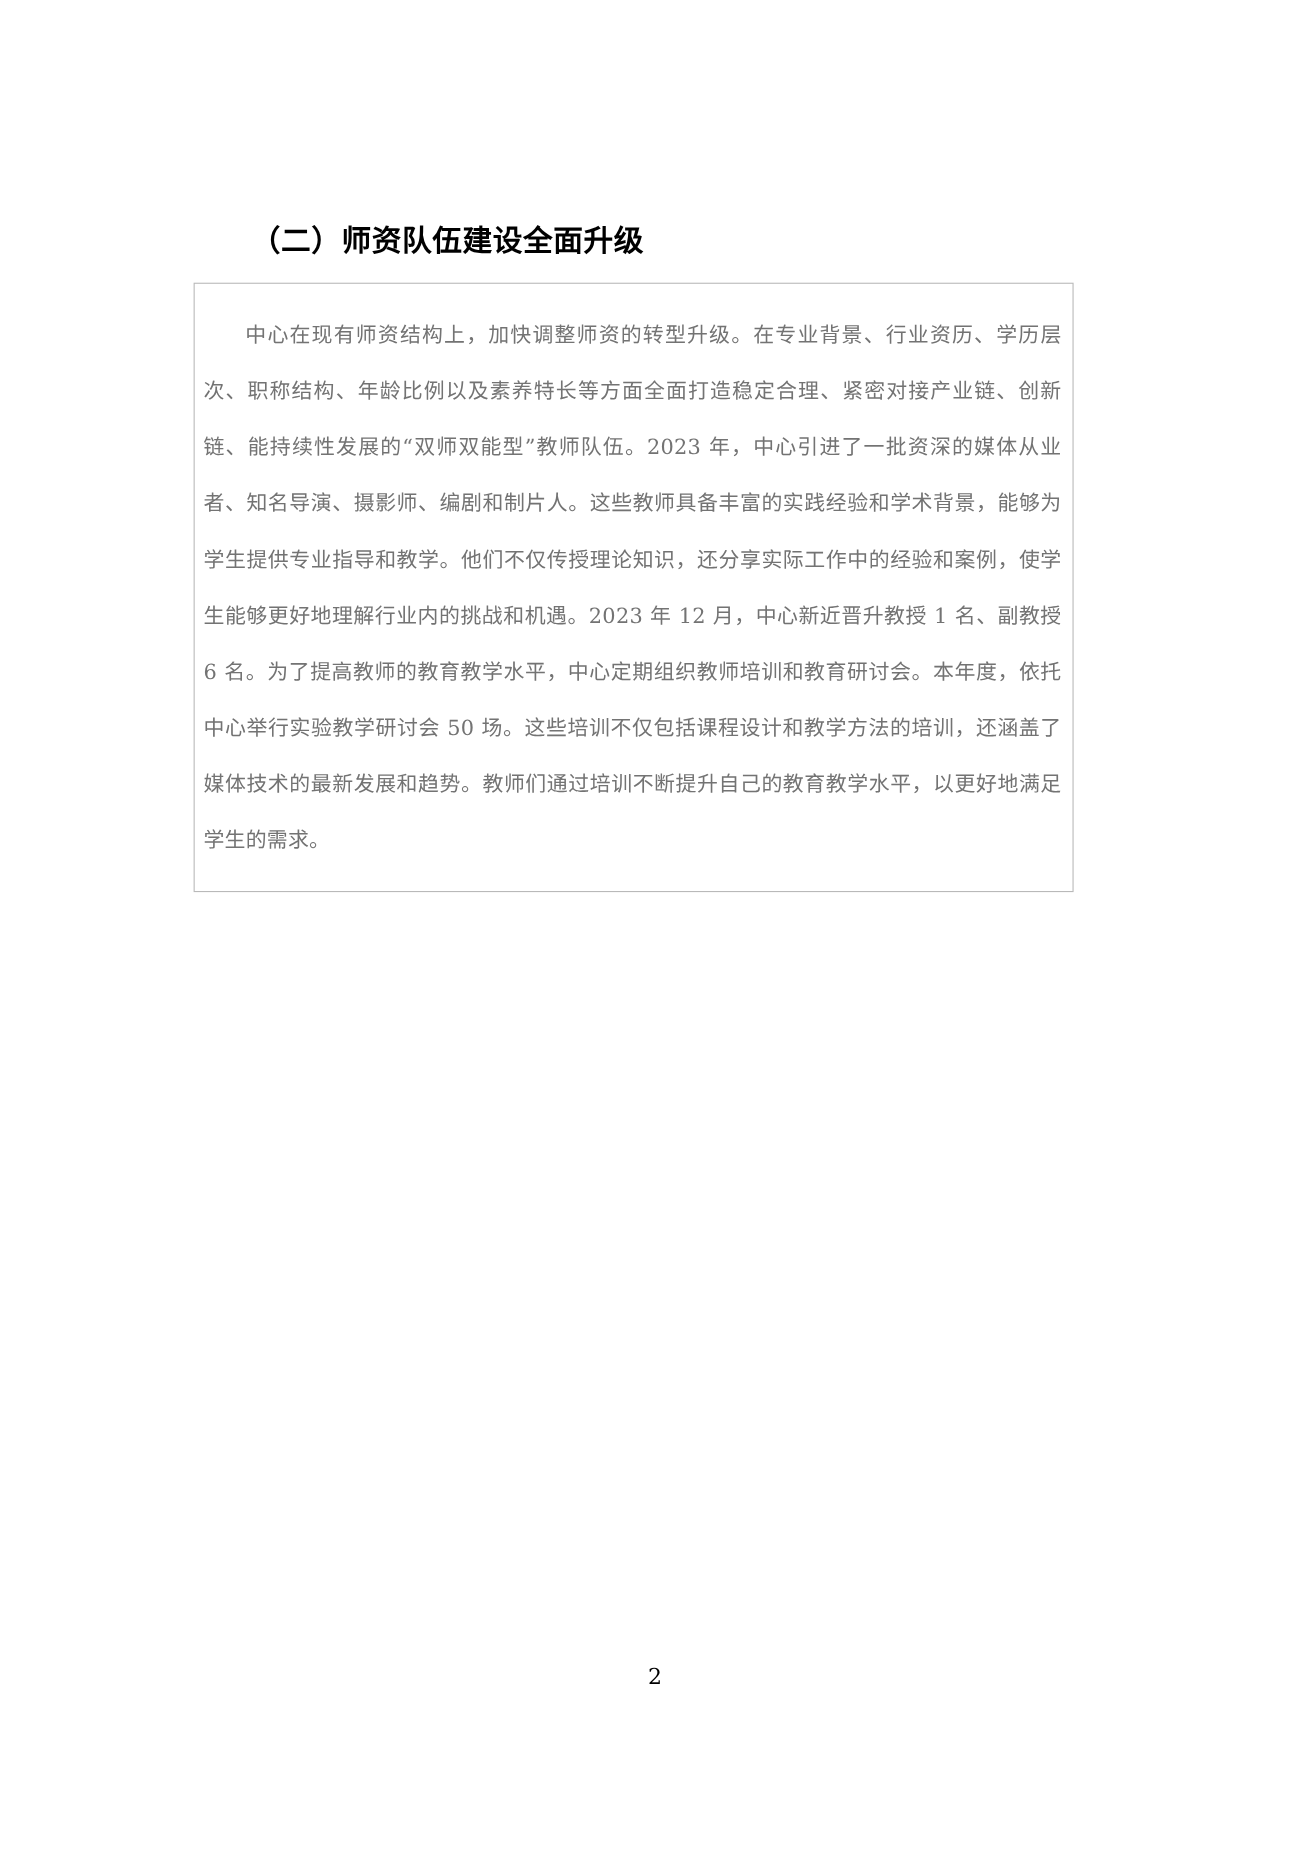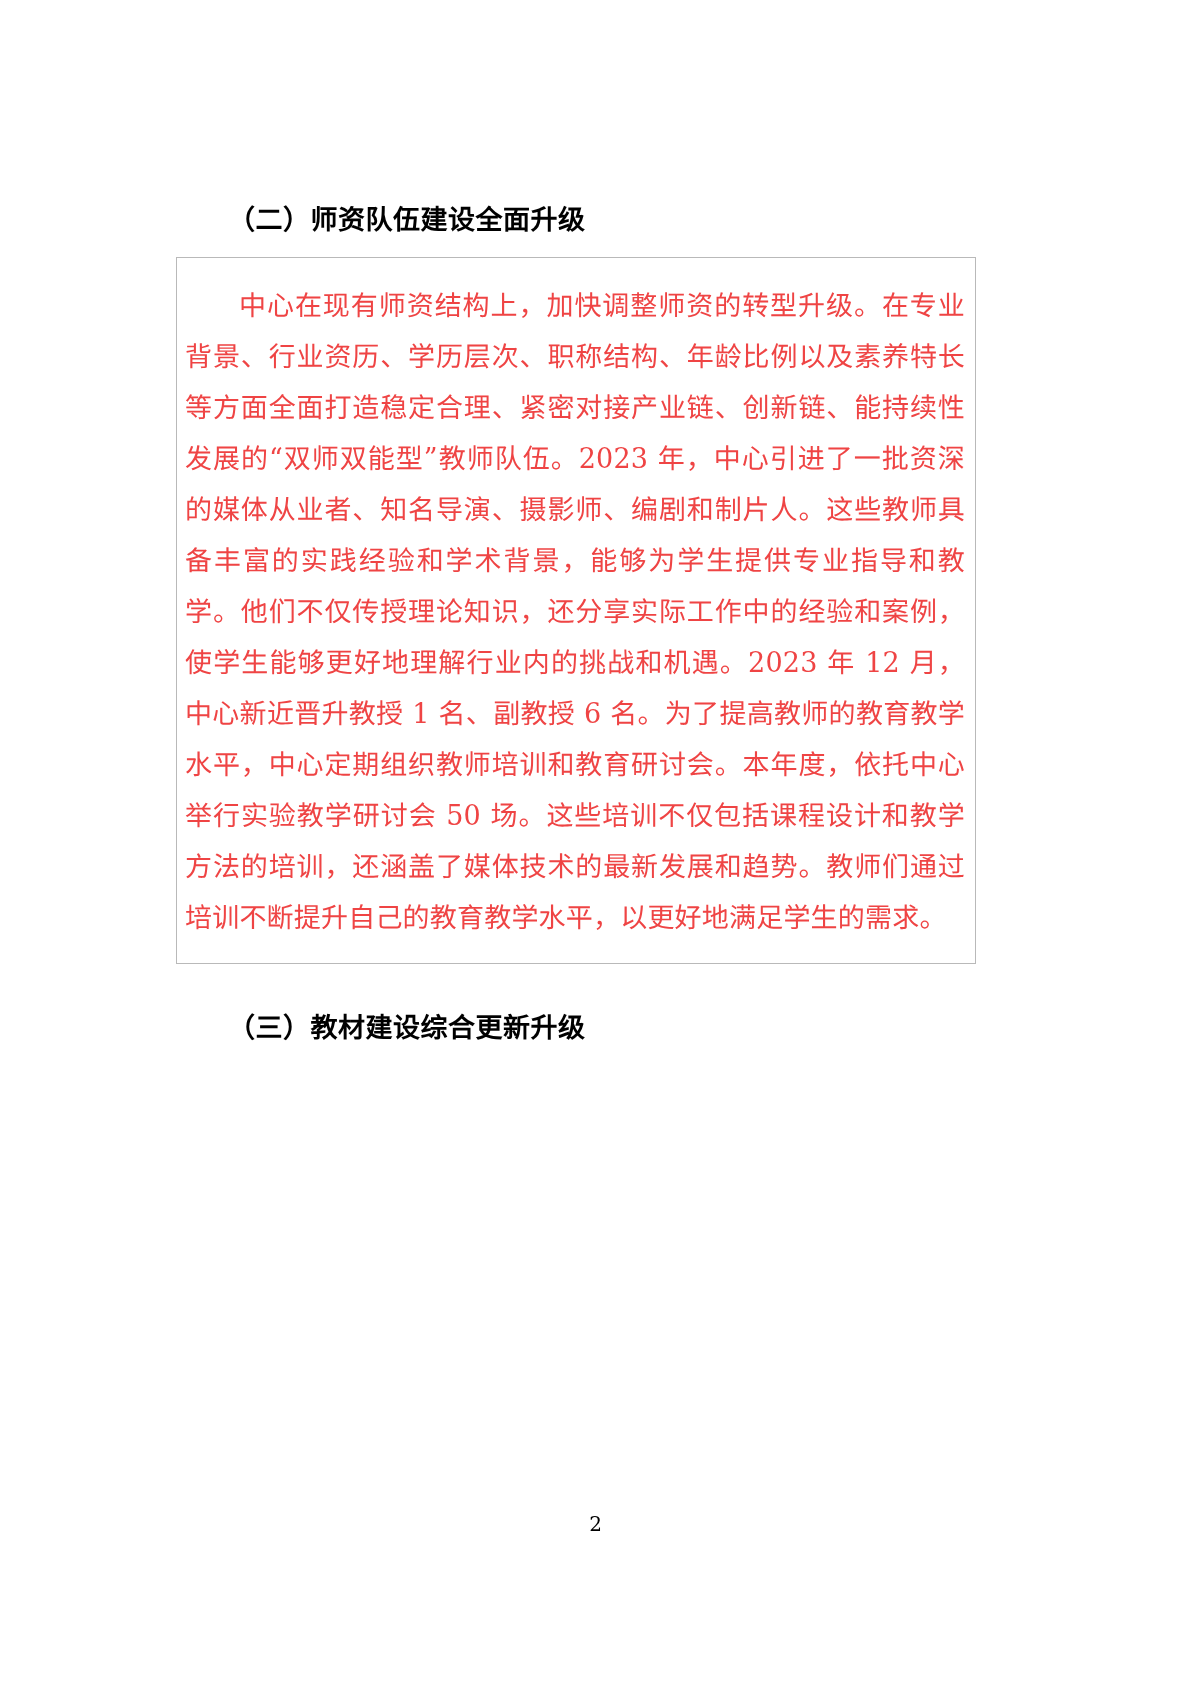--- a/index.html
+++ b/index.html
@@ -41,28 +41,28 @@
     color: #000;
   }
   .boxed {
     border: 1px solid #b9b9b9;
     box-sizing: border-box;
     margin-top: 18px;
     padding: 22px 10px 20px 8px;
   }
   p.body-text {
     font-family: "DejaVu Serif", "Liberation Serif", serif;
-    font-size: 27px;
+    font-size: 19px;
     line-height: 51px;
     margin: 0;
     text-align: justify;
     text-justify: inter-ideograph;
     text-indent: 2em;
     letter-spacing: 0.2px;
-    color: #ef4444;
+    color: #737373;
   }
   .gap-1 { height: 44px; }
   .gap-2 { height: 30px; }
   .plain-para {
     margin-top: 0;
   }
   .page-number {
     position: absolute;
     left: 0;
     top: 1512px;
@@ -80,21 +80,20 @@
   <div class="content">
 
     <h2 class="heading">（二）师资队伍建设全面升级</h2>
 
     <div class="boxed">
       <p class="body-text">中心在现有师资结构上，加快调整师资的转型升级。在专业背景、行业资历、学历层次、职称结构、年龄比例以及素养特长等方面全面打造稳定合理、紧密对接产业链、创新链、能持续性发展的“双师双能型”教师队伍。2023 年，中心引进了一批资深的媒体从业者、知名导演、摄影师、编剧和制片人。这些教师具备丰富的实践经验和学术背景，能够为学生提供专业指导和教学。他们不仅传授理论知识，还分享实际工作中的经验和案例，使学生能够更好地理解行业内的挑战和机遇。2023 年 12 月，中心新近晋升教授 1 名、副教授 6 名。为了提高教师的教育教学水平，中心定期组织教师培训和教育研讨会。本年度，依托中心举行实验教学研讨会 50 场。这些培训不仅包括课程设计和教学方法的培训，还涵盖了媒体技术的最新发展和趋势。教师们通过培训不断提升自己的教育教学水平，以更好地满足学生的需求。</p>
     </div>
 
     <div class="gap-1"></div>
 
-    <h2 class="heading">（三）教材建设综合更新升级</h2>
 
     <div class="gap-2"></div>
 
 
   </div>
 
   <div class="page-number">2</div>
 </div>
 
 </body></html>

